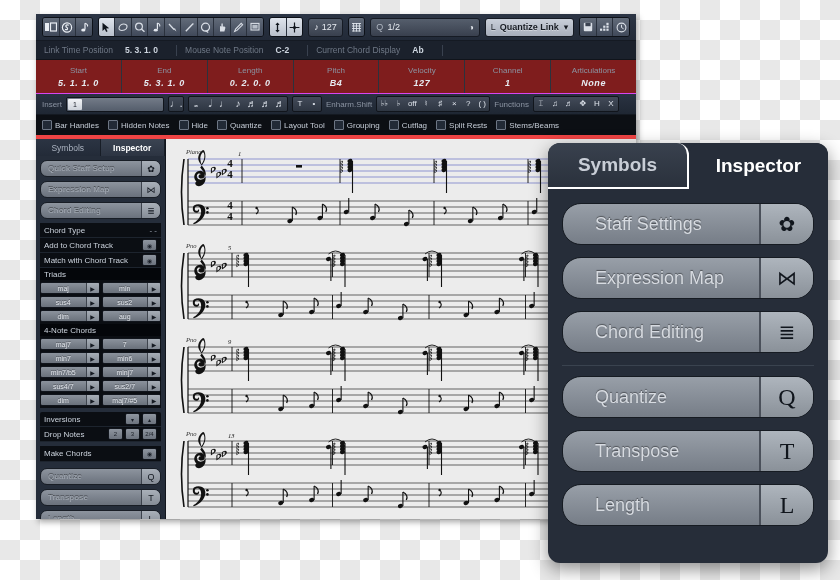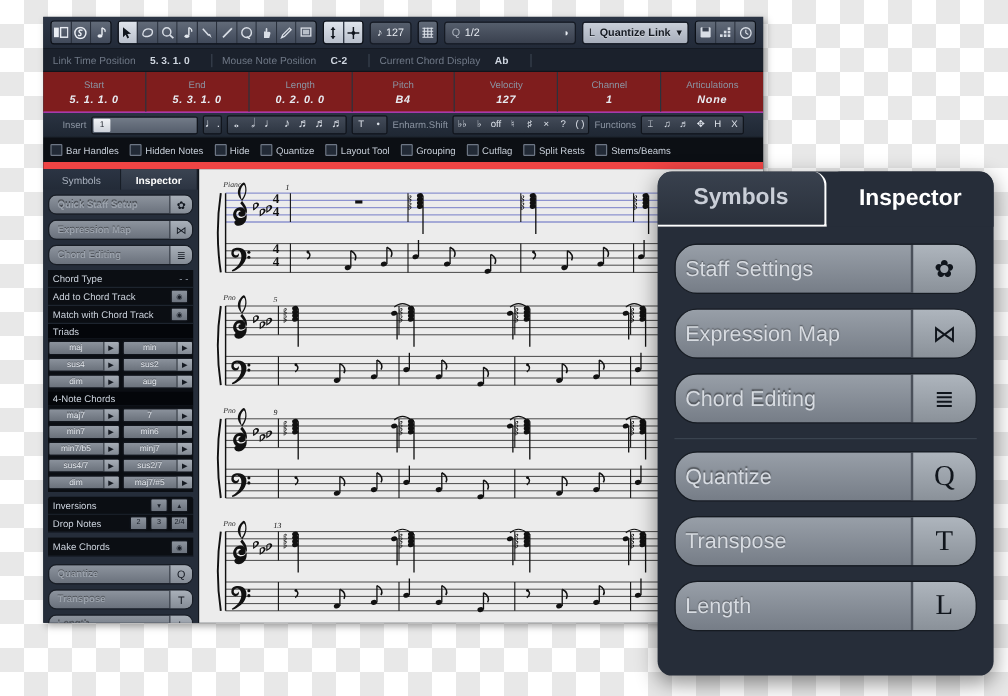--- a/index.html
+++ b/index.html
@@ -65,41 +65,41 @@
   .dcell{
     flex:1;display:flex;flex-direction:column;align-items:center;justify-content:center;
     border-right:1px solid #2b323d;
   }
   .dcell:last-child{border-right:none;}
   .dcell .dl{font-size:8px;color:#8b94a2;line-height:12px;}
   .dcell .dv{font-size:9px;color:#e7ebf1;font-weight:bold;line-height:12px;letter-spacing:.6px;font-style:italic;}
 
   
   .insrow{
-    height:20px;display:flex;align-items:center;gap:4px;padding:0 16px;
+    height:20px;display:flex;align-items:center;gap:4px;padding:0 6px;
     background:linear-gradient(#2a3342,#1f2733);border-bottom:1px solid #141921;
   }
   .insrow .cap{font-size:8px;color:#8b94a2;}
   .slider{
     width:96px;height:13px;border:1px solid #11151c;border-radius:2px;display:flex;align-items:center;
     background:linear-gradient(#737b88,#545d6b);
   }
   .slider .knob{width:14px;height:11px;margin:0 0 0 1px;border-radius:1px;
     background:linear-gradient(#f2f4f7,#cdd2da);color:#1a1f28;font-size:7px;
     display:flex;align-items:center;justify-content:center;}
   .notegrp{display:flex;align-items:center;border:1px solid #11151c;border-radius:2px;
     background:linear-gradient(#434b59,#2e3642);}
   .nbtn{width:14px;height:14px;display:flex;align-items:center;justify-content:center;
     color:#dde2ea;font-size:10px;line-height:1;}
   .nbtn.sm{font-size:8px;}
 
   
   .chkrow{
     height:20px;display:flex;align-items:center;gap:4px;padding:0 6px;
-    background:#0c0f14;border-bottom:6px solid #ef4444;
+    background:#0c0f14;border-bottom:4px solid #ef4444;
   }
   .chk{display:flex;align-items:center;gap:3px;margin-right:5px;}
   .chk .box{width:8px;height:8px;border:1px solid #6d7684;background:#222a36;border-radius:1px;}
   .chk .t{font-size:8px;color:#c5ccd6;}
 
   
   .body{display:flex;height:388px;}
 
   .inspector{width:130px;background:#252d3a;border-right:1px solid #11151c;
              padding:0 4px 4px 4px;box-sizing:border-box;}
@@ -153,21 +153,21 @@
   .ctab{flex:1;display:flex;align-items:center;justify-content:center;
         font-size:19px;color:#c9ced7;font-weight:bold;
         background:linear-gradient(#39414e,#2a313c);
         border-right:2px solid #fff;border-bottom:2px solid #fff;
         border-top-left-radius:12px;border-top-right-radius:12px;}
   .ctab.active{color:#fff;background:#262d39;border-bottom:none;border-right:none;}
   .cpill{
     height:40px;margin-bottom:12px;display:flex;align-items:center;border-radius:19px;
     background:linear-gradient(#989fa8,#767d87);border:1px solid #161b22;overflow:hidden;
   }
-  .cpill .ct{flex:1;font-size:18px;color:#d7dbe1;padding-left:8px;
+  .cpill .ct{flex:1;font-size:18px;color:#d7dbe1;padding-left:32px;
              text-shadow:0 -1px 1px rgba(0,0,0,.45);}
   .cpill .ci{width:52px;height:100%;display:flex;align-items:center;justify-content:center;
              font-size:20px;color:#10151c;border-left:2px solid #4a505a;
              background:linear-gradient(#aeb5bd,#8a9199);}
   .cpill .ci.serif{font-family:"Liberation Serif", serif;font-size:24px;}
   #callout .divider{height:1px;background:#3a434f;margin:2px 0 10px 0;}
 </style>
 </head>
 <body>
 

